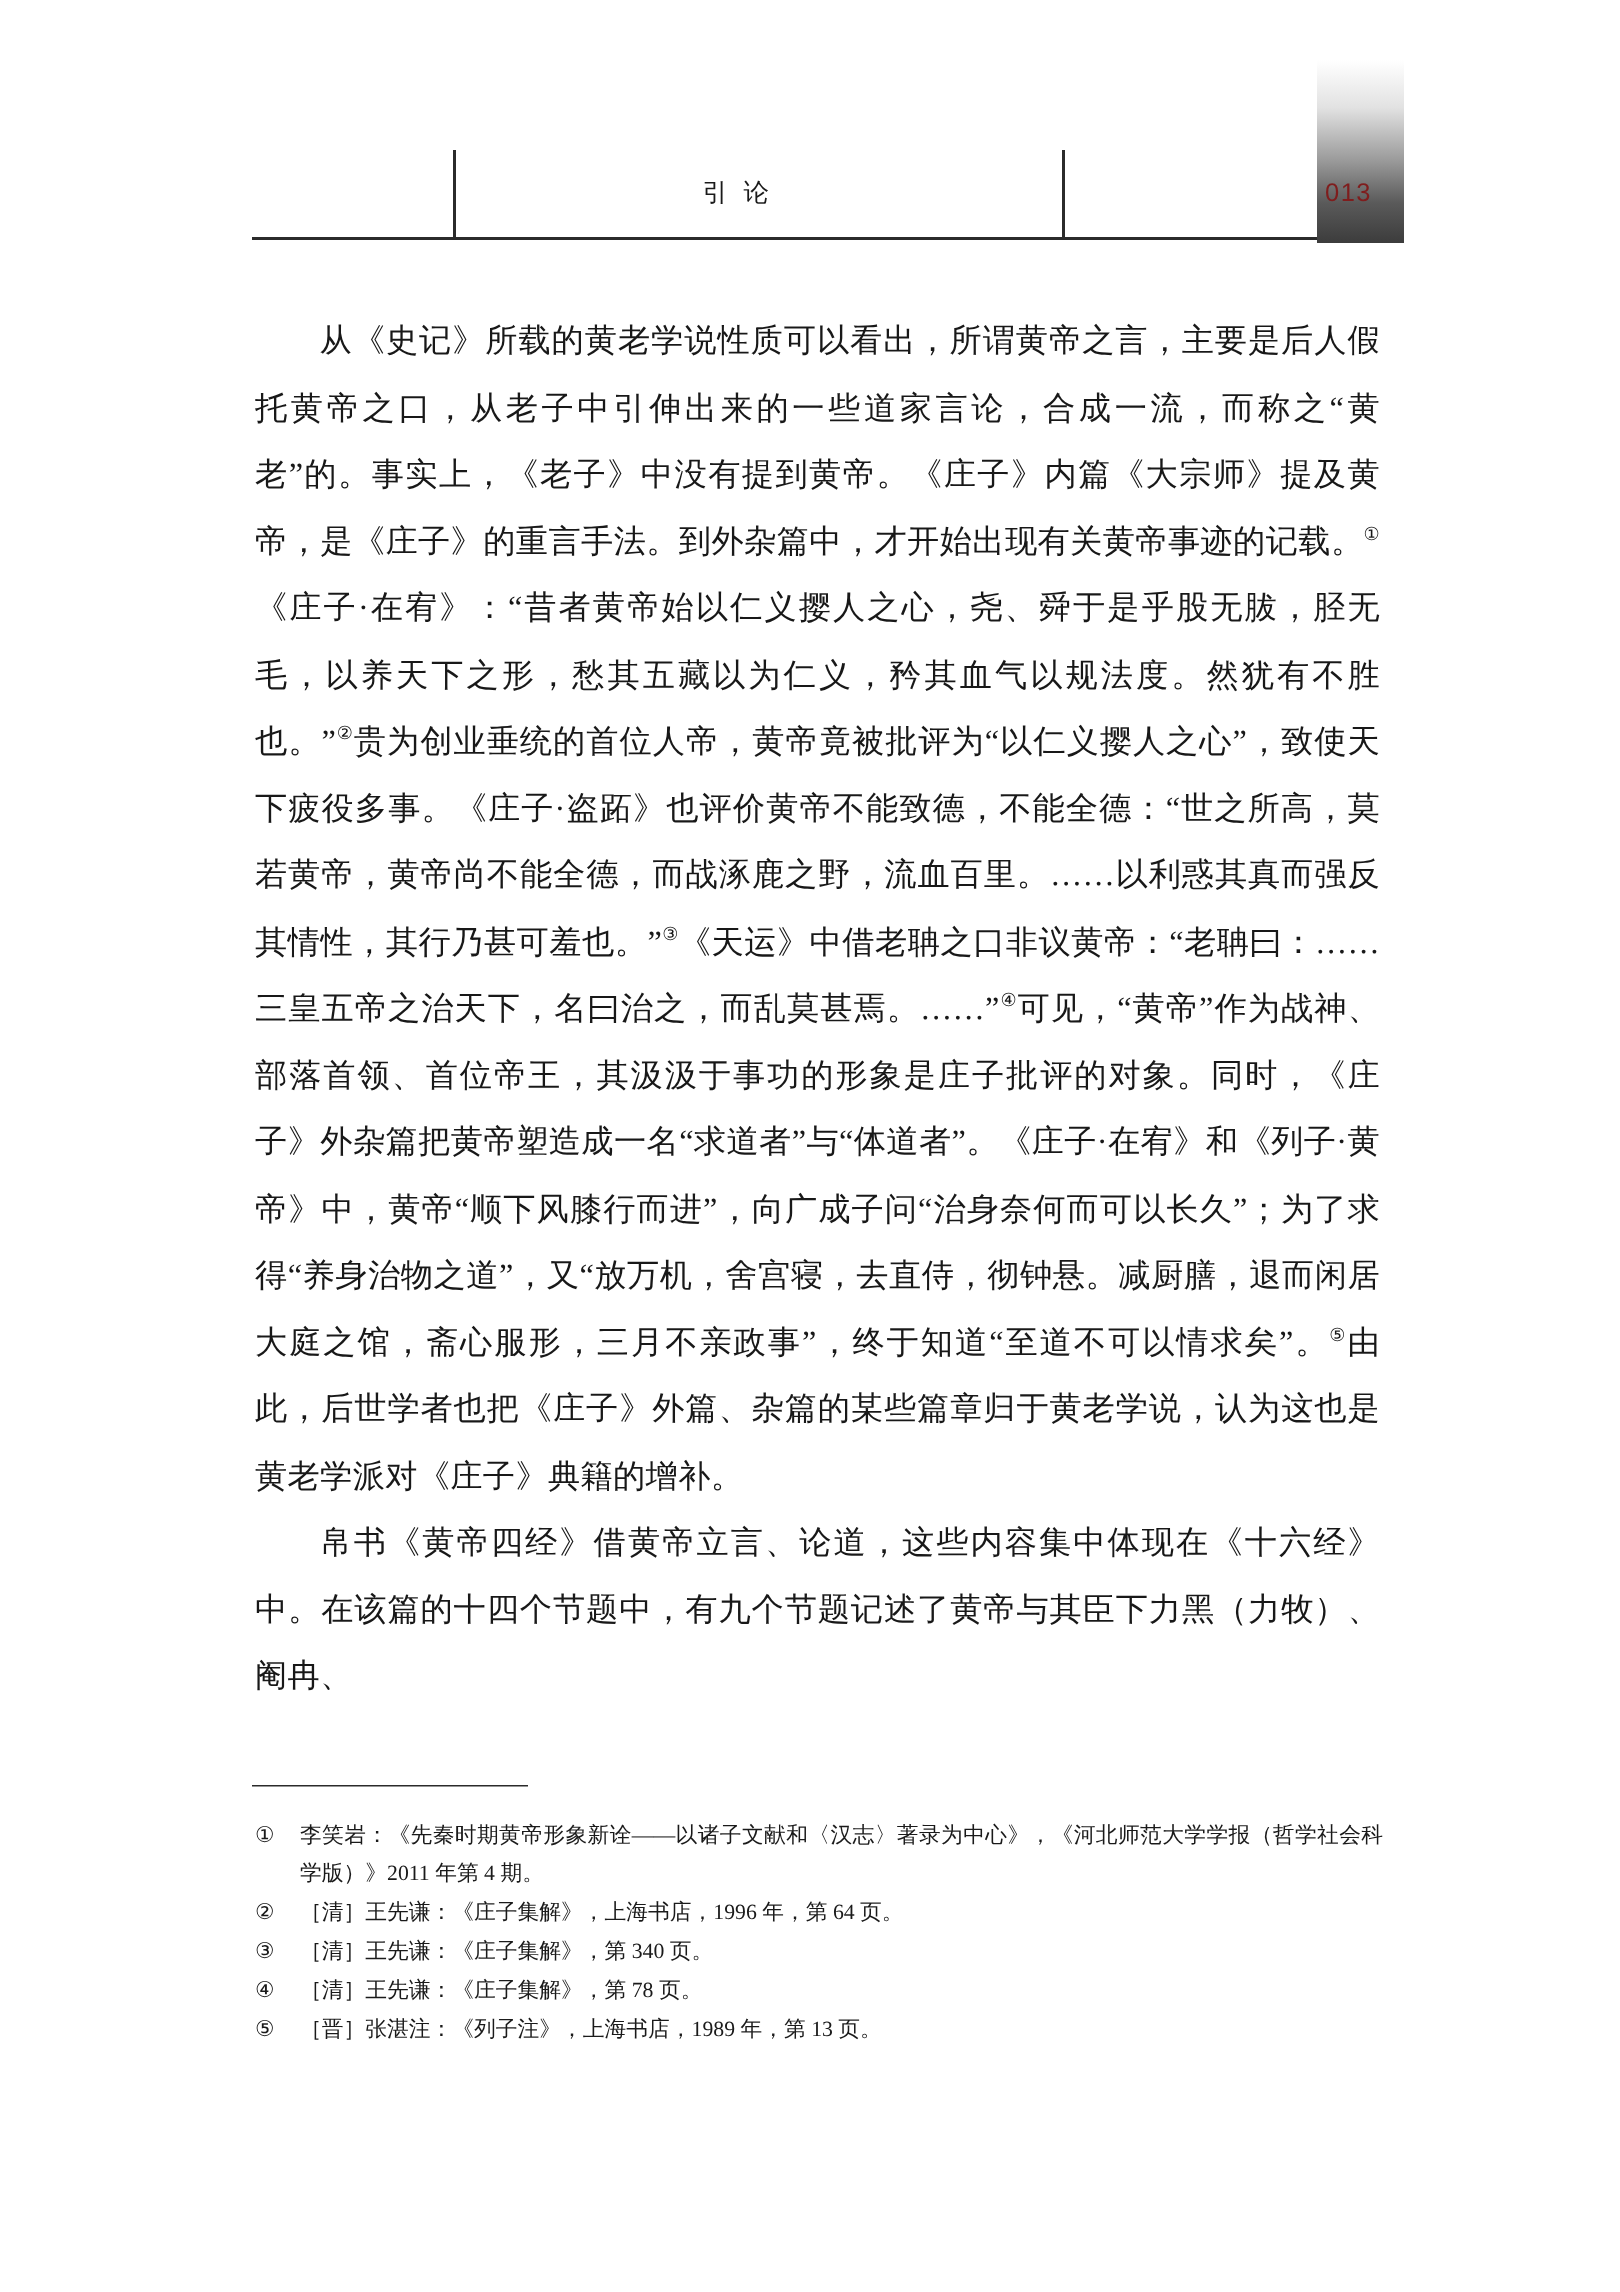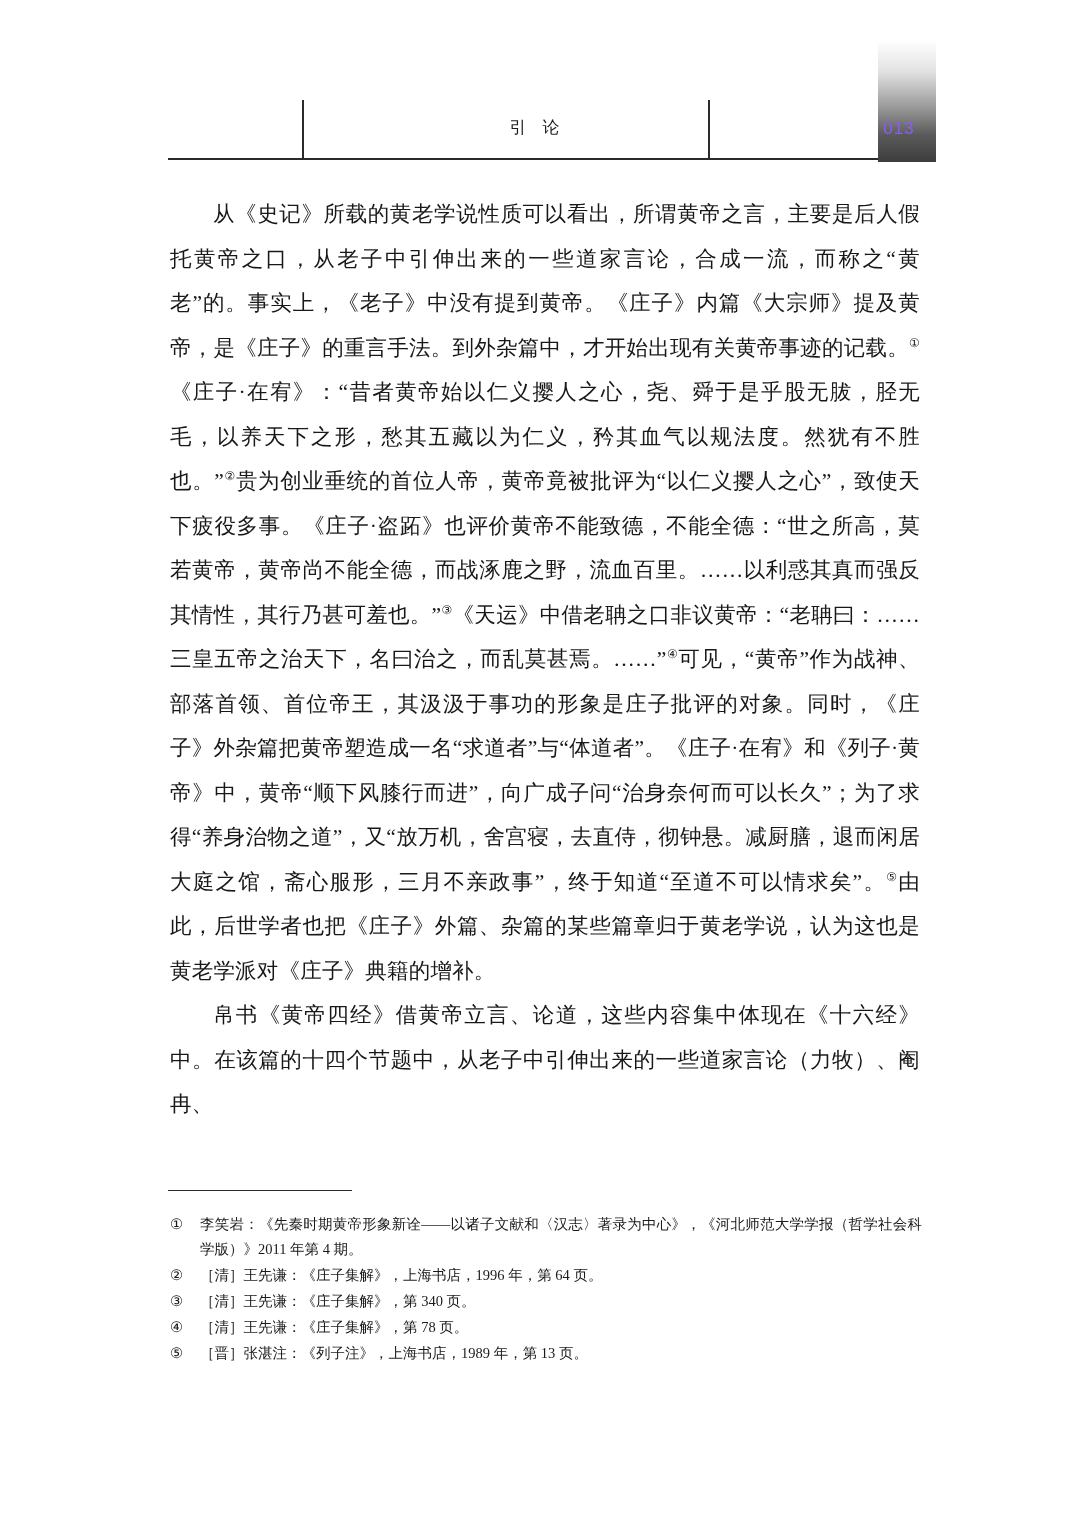--- a/index.html
+++ b/index.html
@@ -57,52 +57,51 @@
   .header-title {
     position: absolute;
     left: 134px;
     top: 0px;
     width: 380px;
     height: 58px;
     line-height: 58px;
     text-align: center;
     font-size: 17px;
     letter-spacing: 3px;
-    font-family: Liberation Mono, monospace;
+    font-family: Liberation Serif, serif;
     color: #1a1a1a;
-    margin-left: 44px;
   }
 
   
   .pagenum-tab {
     position: absolute;
     top: 40px;
     left: 878px;
     width: 58px;
     height: 122px;
     background: linear-gradient(to bottom, #ffffff 0%, #e2e2e2 26%, #9a9a9a 55%, #5a5a5a 78%, #3c3c3c 100%);
   }
   .pagenum-text {
     position: absolute;
     top: 112px;
     left: 878px;
     width: 42px;
     height: 34px;
     line-height: 34px;
     text-align: center;
-    color: #8b5cf6;
+    color: #7f1d1d;
     font-size: 17px;
     letter-spacing: 1px;
     font-family: "Liberation Sans", sans-serif;
   }
 
   
   .body-col {
     position: absolute;
-    top: 192px;
+    top: 205px;
     left: 170px;
     width: 750px;
     font-family: Liberation Serif, serif;
   }
   p.para {
     margin: 0;
     font-size: 21.5px;
     line-height: 44.5px;
     text-align: justify;
     text-justify: inter-ideograph;
@@ -162,21 +161,21 @@
     <div class="header-rule"></div>
   </div>
 
   <div class="pagenum-tab"></div>
   <div class="pagenum-text">013</div>
 
   <div class="body-col">
     <p class="para">
       <span>从《史记》所载的黄老学说性质可以看出，所谓黄帝之言，主要是后人假托黄帝之口，从老子中引伸出来的一些道家言论，合成一流，而称之“黄老”的。事实上，《老子》中没有提到黄帝。《庄子》内篇《大宗师》提及黄帝，是《庄子》的重言手法。到外杂篇中，才开始出现有关黄帝事迹的记载。</span><sup class="fn">①</sup><span>《庄子·在宥》：“昔者黄帝始以仁义撄人之心，尧、舜于是乎股无胈，胫无毛，以养天下之形，愁其五藏以为仁义，矜其血气以规法度。然犹有不胜也。”</span><sup class="fn">②</sup><span>贵为创业垂统的首位人帝，黄帝竟被批评为“以仁义撄人之心”，致使天下疲役多事。《庄子·盗跖》也评价黄帝不能致德，不能全德：“世之所高，莫若黄帝，黄帝尚不能全德，而战涿鹿之野，流血百里。……以利惑其真而强反其情性，其行乃甚可羞也。”</span><sup class="fn">③</sup><span>《天运》中借老聃之口非议黄帝：“老聃曰：……三皇五帝之治天下，名曰治之，而乱莫甚焉。……”</span><sup class="fn">④</sup><span>可见，“黄帝”作为战神、部落首领、首位帝王，其汲汲于事功的形象是庄子批评的对象。同时，《庄子》外杂篇把黄帝塑造成一名“求道者”与“体道者”。《庄子·在宥》和《列子·黄帝》中，黄帝“顺下风膝行而进”，向广成子问“治身奈何而可以长久”；为了求得“养身治物之道”，又“放万机，舍宫寝，去直侍，彻钟悬。减厨膳，退而闲居大庭之馆，斋心服形，三月不亲政事”，终于知道“至道不可以情求矣”。</span><sup class="fn">⑤</sup><span>由此，后世学者也把《庄子》外篇、杂篇的某些篇章归于黄老学说，认为这也是黄老学派对《庄子》典籍的增补。</span>
     </p>
-    <p class="para">帛书《黄帝四经》借黄帝立言、论道，这些内容集中体现在《十六经》中。在该篇的十四个节题中，从老子中引伸出来的一些道家言论（力牧）、阉冉、</p>
+    <p class="para">帛书《黄帝四经》借黄帝立言、论道，这些内容集中体现在《十六经》中。在该篇的十四个节题中，有九个节题记述了黄帝与其臣下力黑（力牧）、阉冉、</p>
   </div>
 
   <div class="footnote-rule"></div>
 
   <div class="footnotes">
     <div class="fn-row">
       <span class="fn-marker">①</span>
       <span class="fn-text">李笑岩：《先秦时期黄帝形象新诠——以诸子文献和〈汉志〉著录为中心》，《河北师范大学学报（哲学社会科学版）》2011 年第 4 期。</span>
     </div>
     <div class="fn-row">

